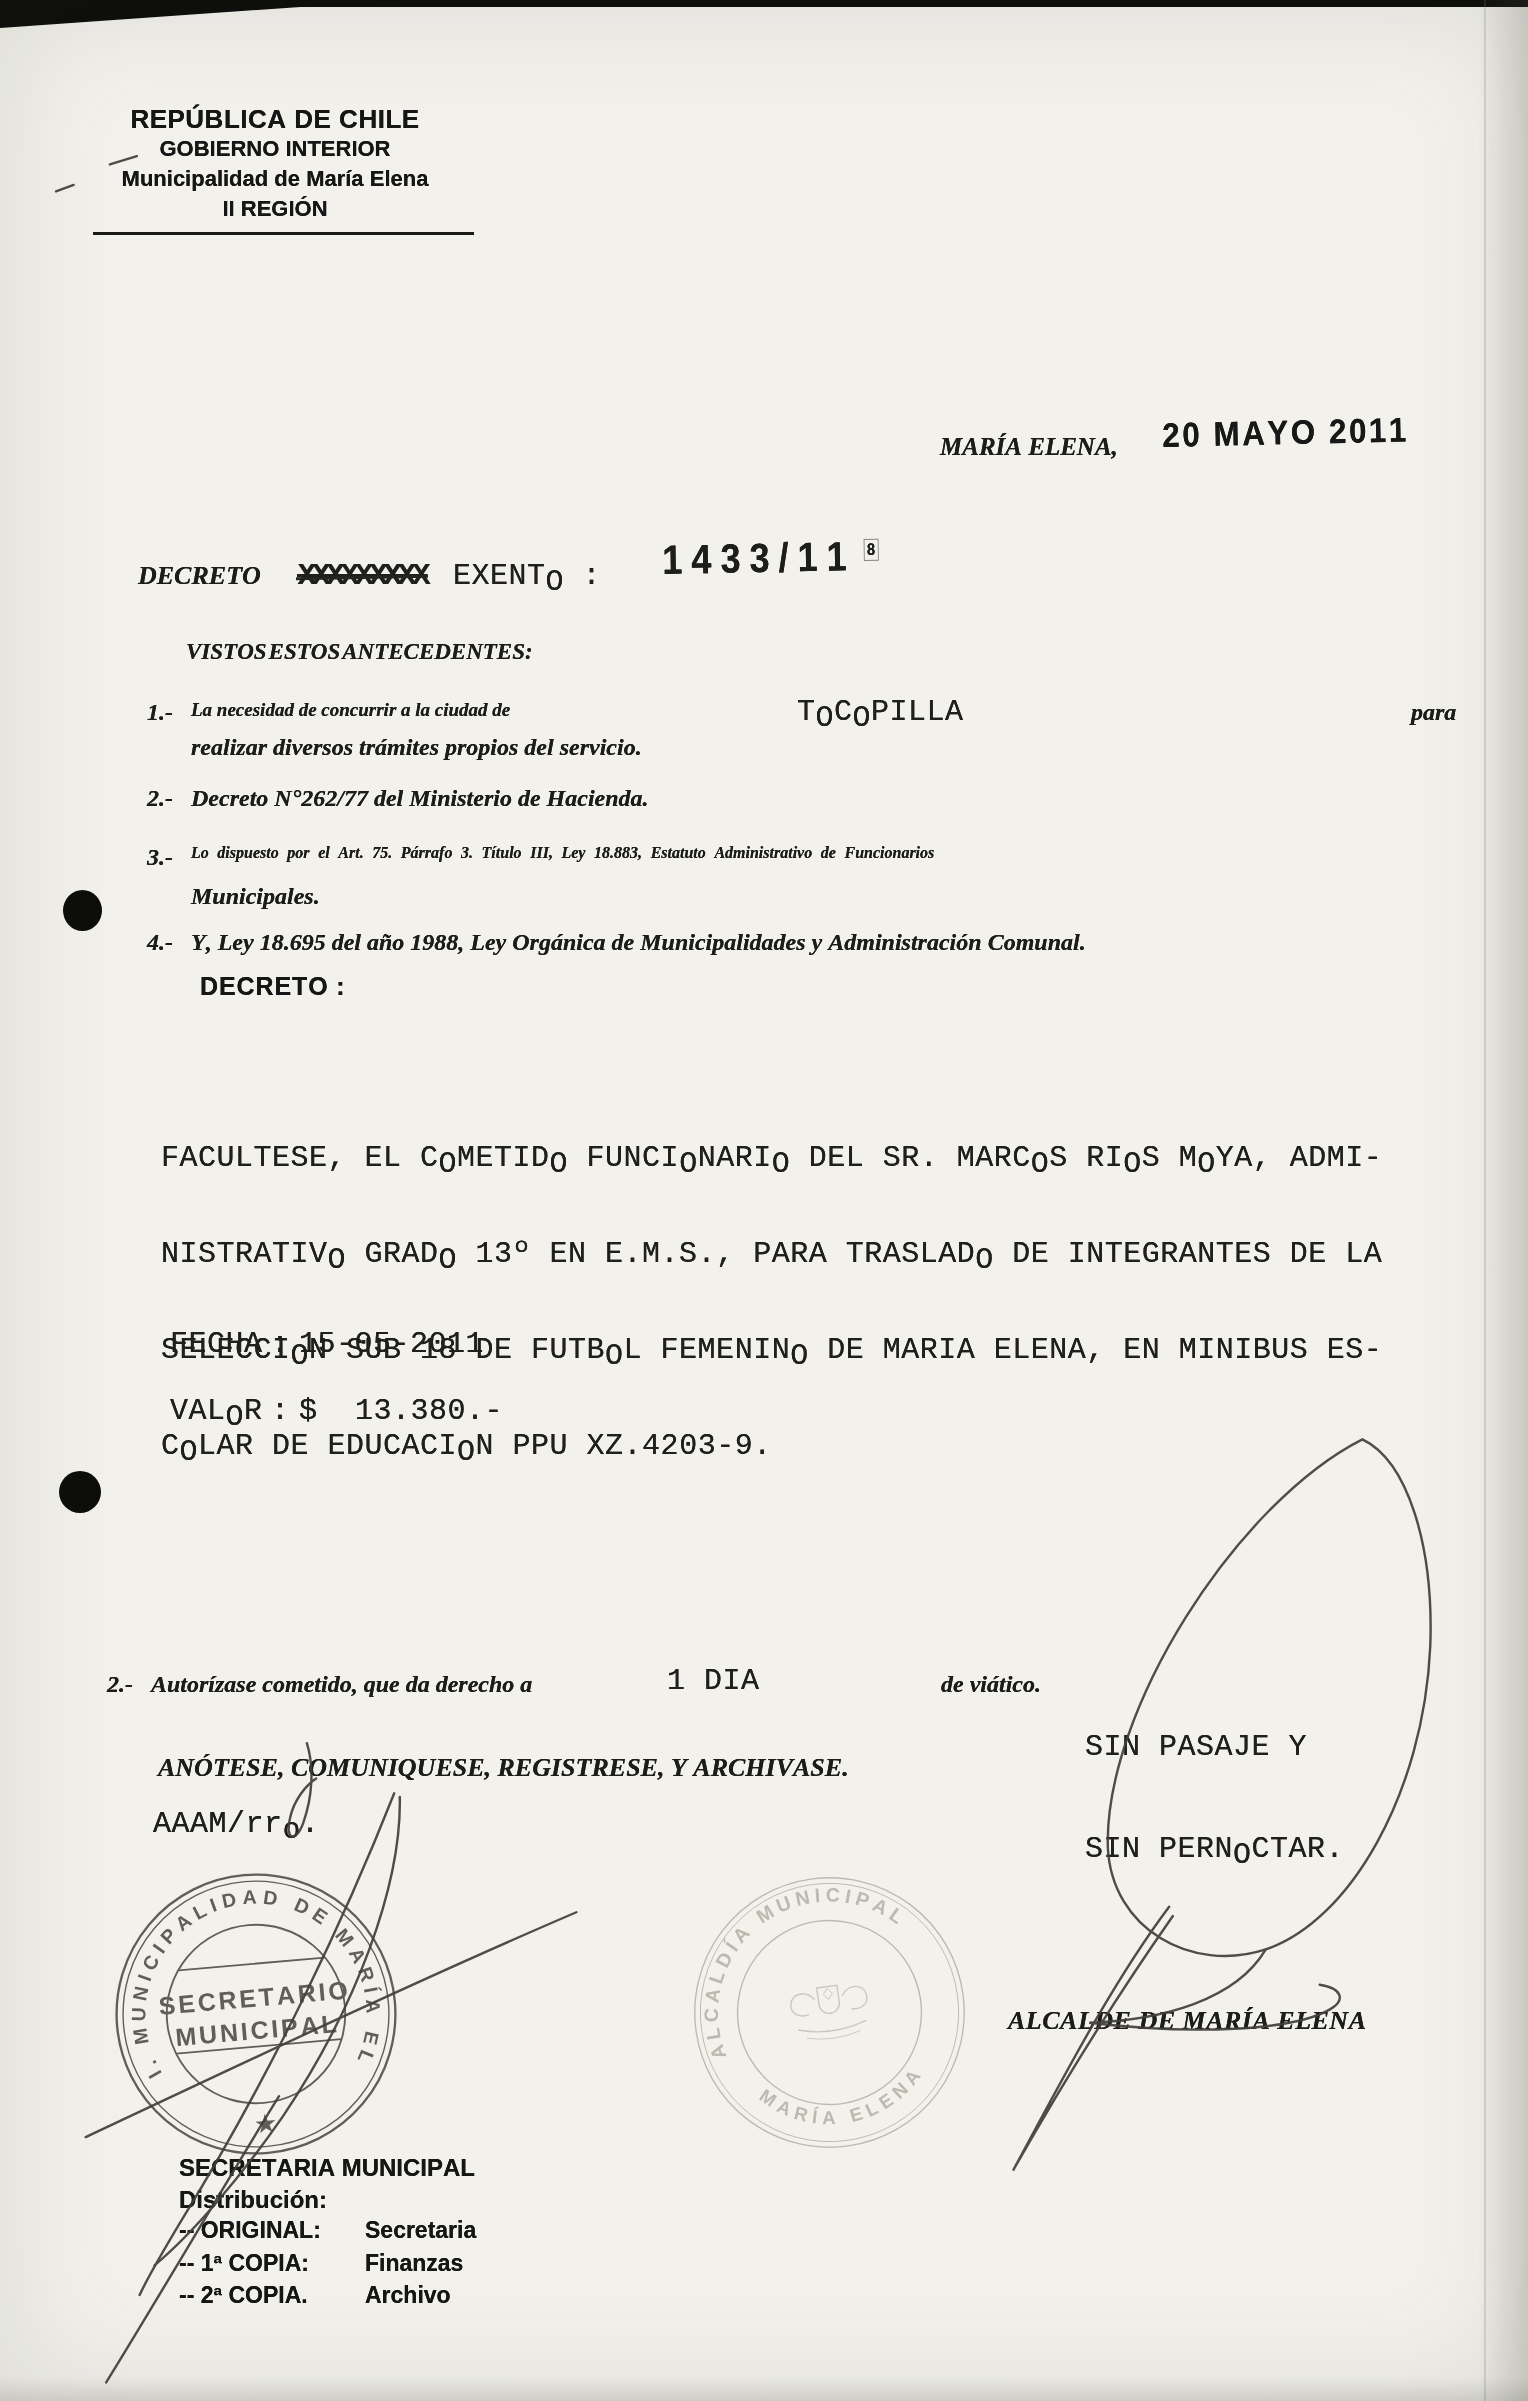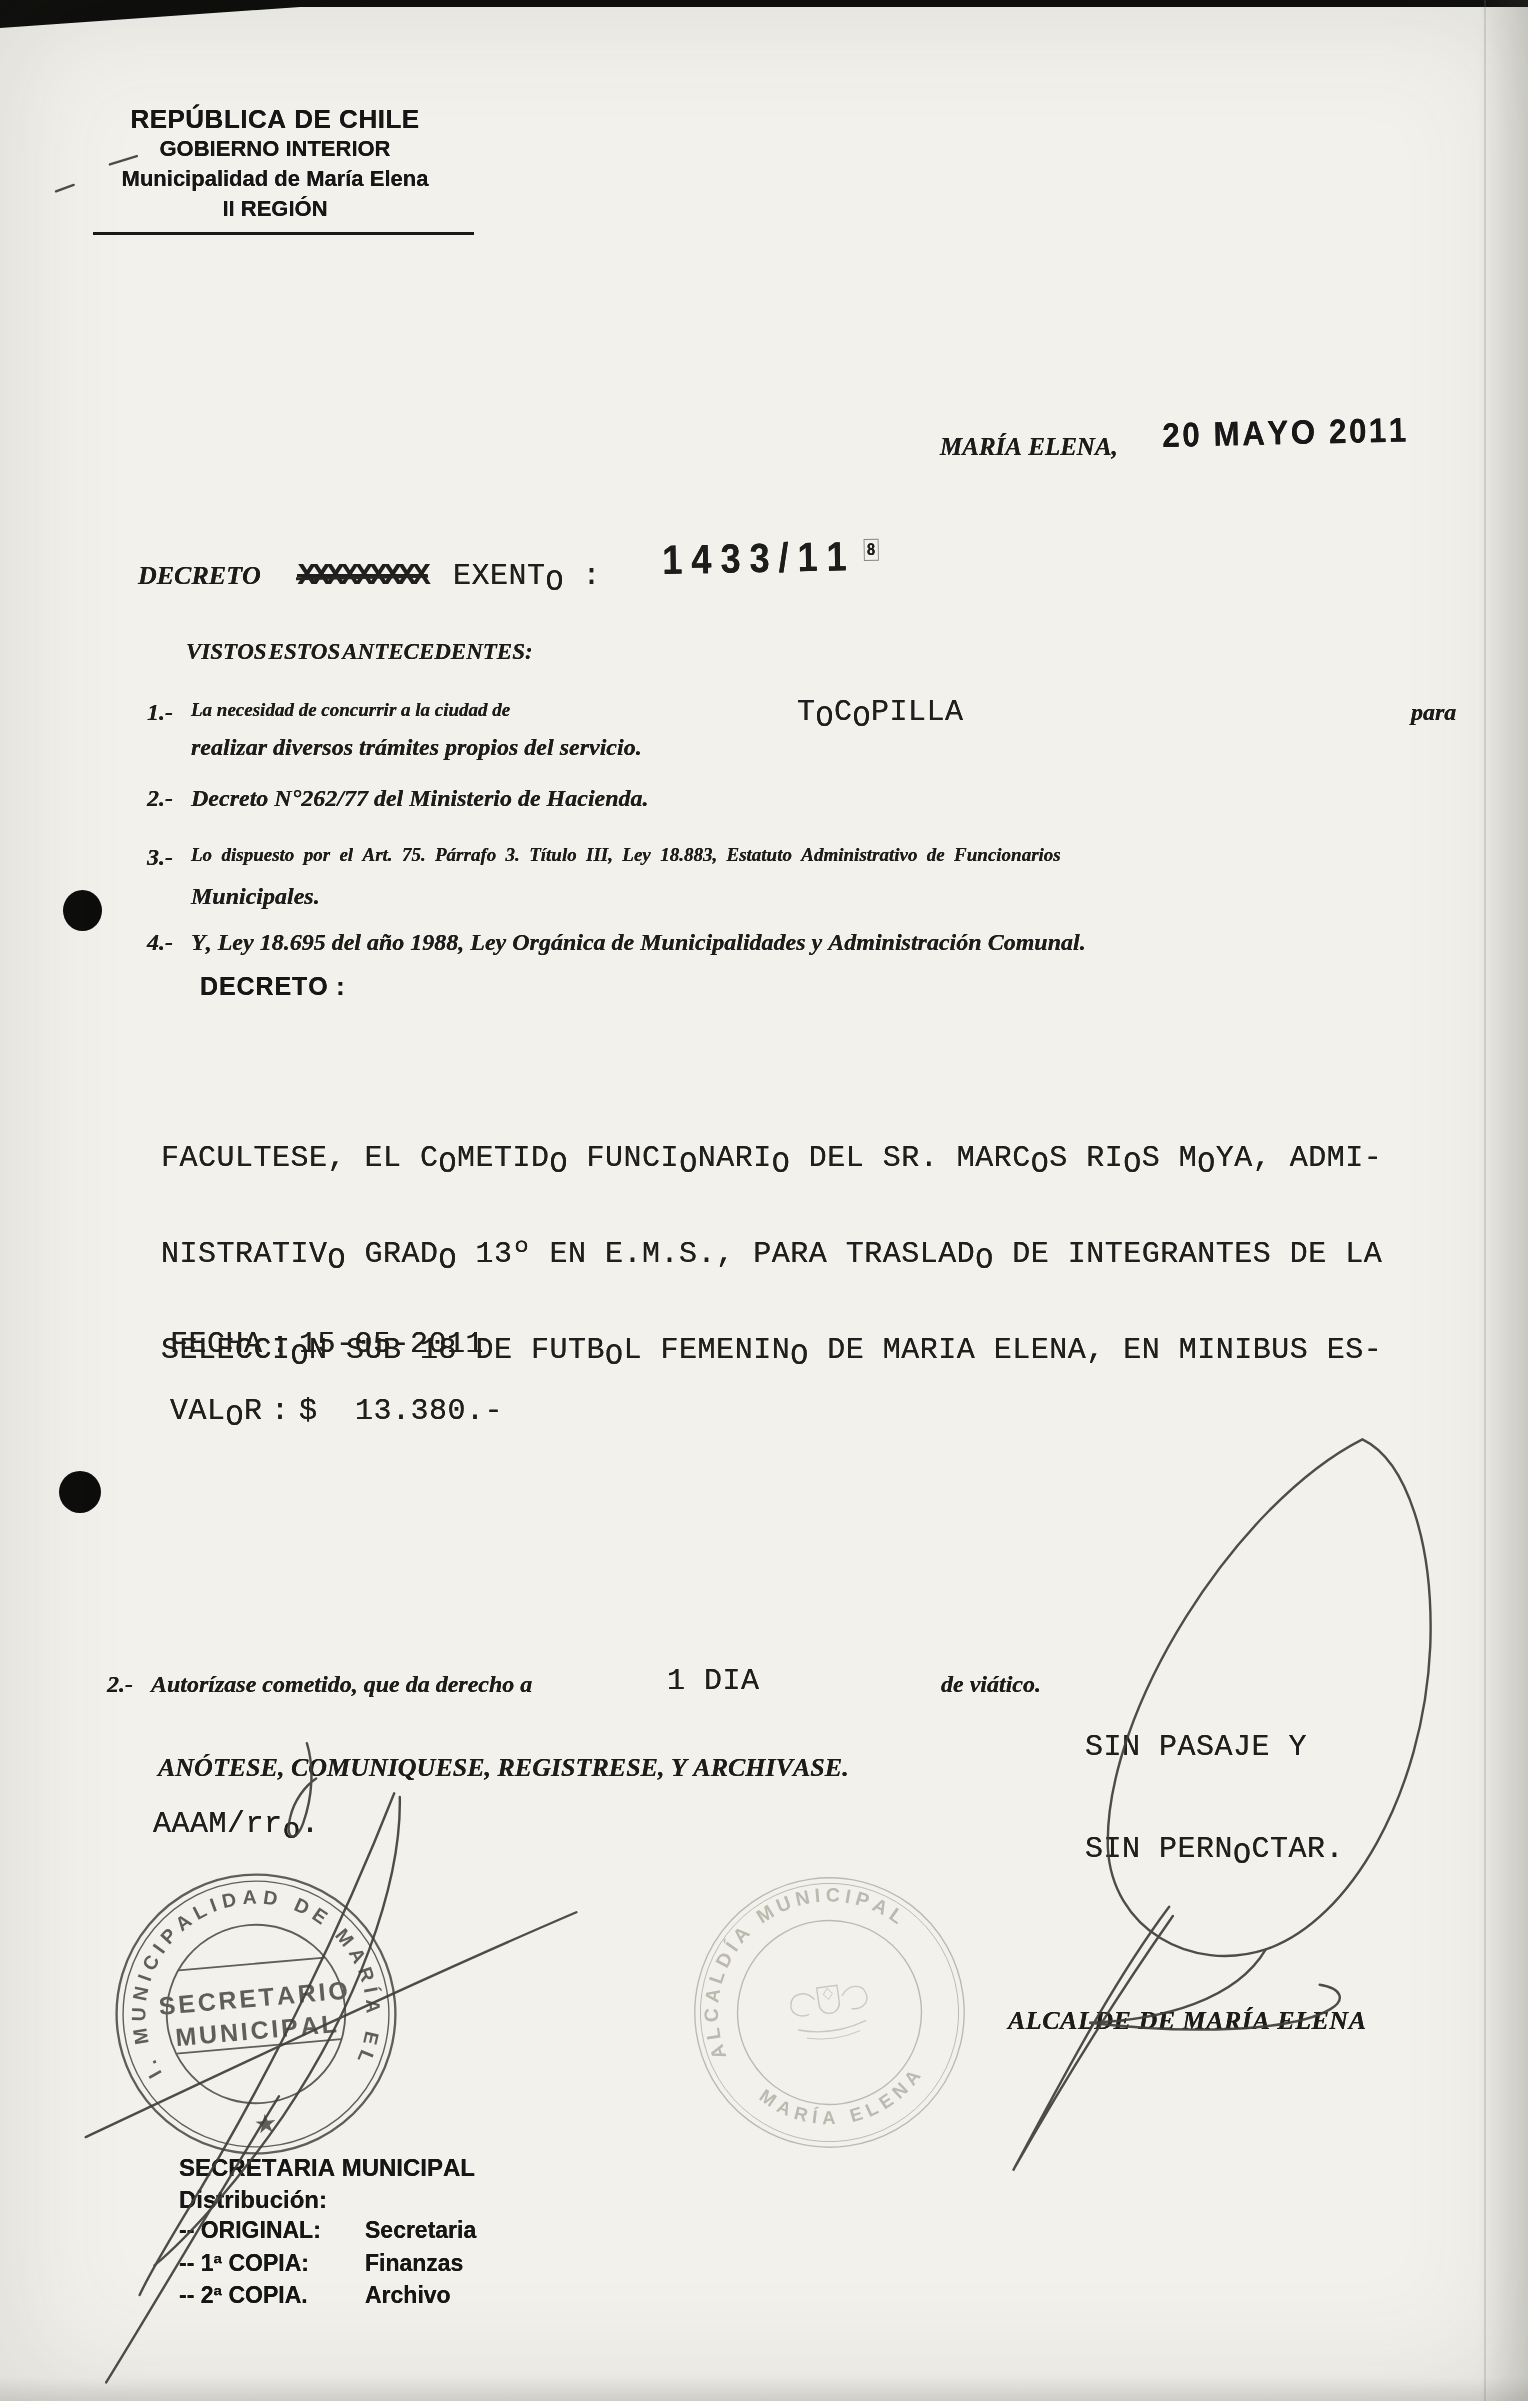--- a/index.html
+++ b/index.html
@@ -81,32 +81,33 @@
   <div class="abs ser-i" style="left:147px;top:699px;font-size:24px;">1.-</div>
   <div class="abs ser-i" style="left:191px;top:699px;font-size:19px;">La necesidad de concurrir a la ciudad de</div>
   <div class="abs typed" style="left:797px;top:695px;font-size:30px;">T<span class="dO">O</span>C<span class="dO">O</span>PILLA</div>
   <div class="abs ser-i" style="left:1411px;top:699px;font-size:24px;">para</div>
   <div class="abs ser-i" style="left:191px;top:734px;font-size:24px;">realizar diversos trámites propios del servicio.</div>
 
   <div class="abs ser-i" style="left:147px;top:785px;font-size:24px;">2.-</div>
   <div class="abs ser-i" style="left:191px;top:785px;font-size:24px;">Decreto N°262/77 del Ministerio de Hacienda.</div>
 
   <div class="abs ser-i" style="left:147px;top:844px;font-size:24px;">3.-</div>
-  <div class="abs ser-i" style="left:191px;top:844px;font-size:19px;word-spacing:4.6px;">Lo dispuesto por el Art. 75. Párrafo 3. Título III, Ley 18.883, Estatuto Administrativo de Funcionarios</div>
+  <div class="abs ser-i" style="left:191px;top:844px;font-size:16px;word-spacing:4.6px;">Lo dispuesto por el Art. 75. Párrafo 3. Título III, Ley 18.883, Estatuto Administrativo de Funcionarios</div>
   <div class="abs ser-i" style="left:191px;top:883px;font-size:24px;">Municipales.</div>
 
   <div class="abs ser-i" style="left:147px;top:929px;font-size:24px;">4.-</div>
   <div class="abs ser-i" style="left:191px;top:929px;font-size:24px;">Y, Ley 18.695 del año 1988, Ley Orgánica de Municipalidades y Administración Comunal.</div>
 
   <div class="abs sans-b" style="left:200px;top:972px;font-size:25px;letter-spacing:0.9px;">DECRETO :</div>
 
   <div class="abs typed body-typed">
     <div>FACULTESE, EL C<span class="dO">O</span>METID<span class="dO">O</span> FUNCI<span class="dO">O</span>NARI<span class="dO">O</span> DEL SR. MARC<span class="dO">O</span>S RI<span class="dO">O</span>S M<span class="dO">O</span>YA, ADMI-</div>
     <div>NISTRATIV<span class="dO">O</span> GRAD<span class="dO">O</span> 13º EN E.M.S., PARA TRASLAD<span class="dO">O</span> DE INTEGRANTES DE LA</div>
     <div>SELECCI<span class="dO">O</span>N SUB 18 DE FUTB<span class="dO">O</span>L FEMENIN<span class="dO">O</span> DE MARIA ELENA, EN MINIBUS ES-</div>
+    <div>C<span class="dO">O</span>LAR DE EDUCACI<span class="dO">O</span>N PPU XZ.4203-9.</div>
   </div>
 
   <div class="abs typed" style="left:170px;top:1327px;font-size:30px;">FECHA</div>
   <div class="abs typed" style="left:271px;top:1327px;font-size:30px;">:</div>
   <div class="abs typed" style="left:299px;top:1327px;font-size:30px;">15-05-2011</div>
 
   <div class="abs typed" style="left:170px;top:1394px;font-size:30px;">VAL<span class="dO">O</span>R</div>
   <div class="abs typed" style="left:271px;top:1394px;font-size:30px;">:</div>
   <div class="abs typed" style="left:299px;top:1394px;font-size:30px;">$</div>
   <div class="abs typed" style="left:355px;top:1394px;font-size:30px;">13.380.-</div>

